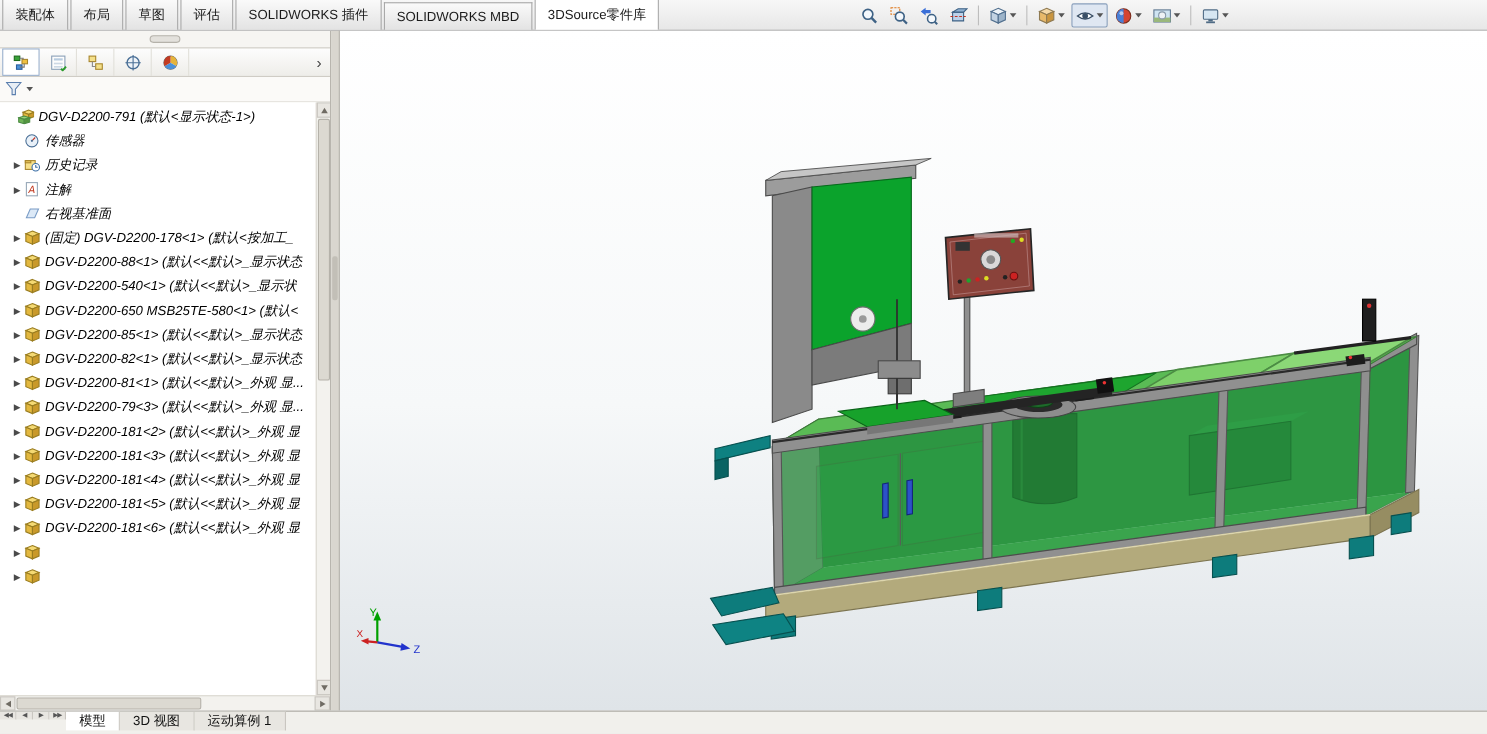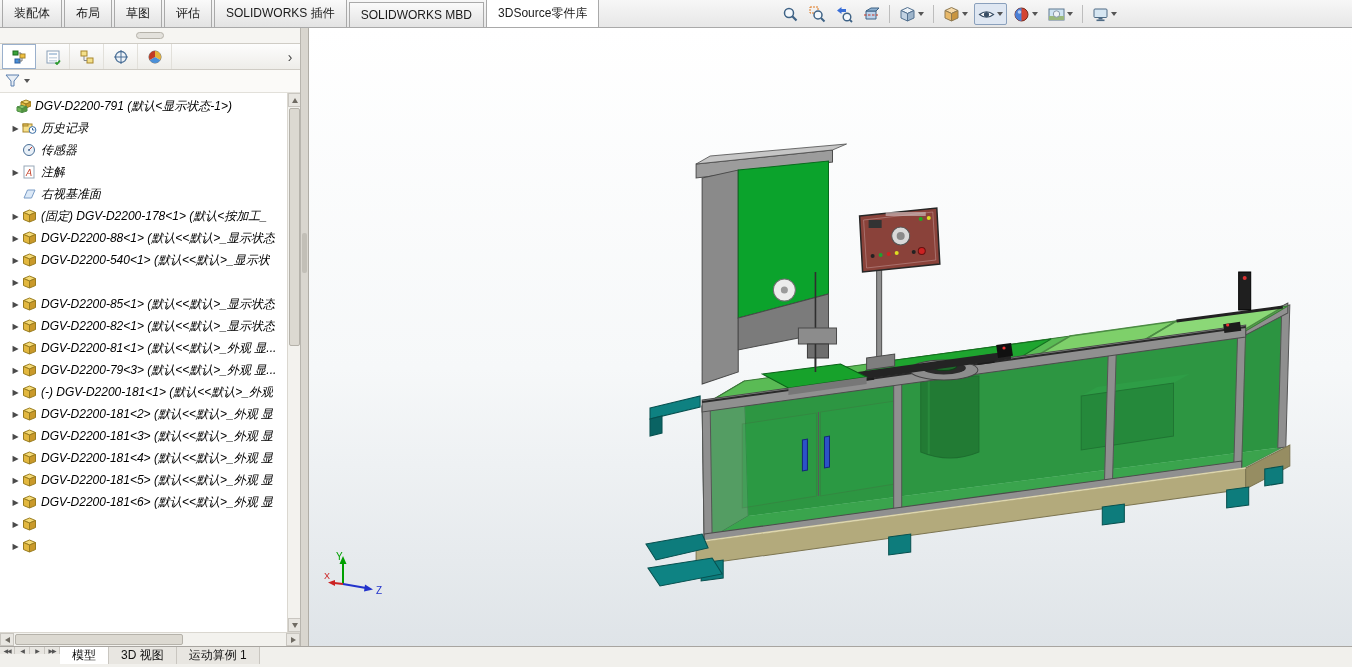--- a/index.html
+++ b/index.html
@@ -252,41 +252,41 @@
               <polygon points="5,3 10,5 10,9 5,7" fill="#e3b83f" stroke="#9a7d20"></polygon>
               <polygon points="15,3 10,5 10,9 15,7" fill="#c9992a" stroke="#9a7d20"></polygon>
               <polygon points="1,8 6,6.5 11,8 6,9.5" fill="#9ad17a" stroke="#4c8c44"></polygon>
               <polygon points="1,8 6,9.5 6,13.5 1,12" fill="#6fb457" stroke="#4c8c44"></polygon>
               <polygon points="11,8 6,9.5 6,13.5 11,12" fill="#55963f" stroke="#4c8c44"></polygon>
             </svg>
           <span class="tlabel">DGV-D2200-791  (默认&lt;显示状态-1&gt;)</span>
         </div>
 
         <div class="trow child">
+          <span class="arr"></span>
+          <svg class="ti" width="15" height="14">
+              <circle cx="7" cy="7" r="5.5" fill="#e8f0f8" stroke="#4a6f96"></circle>
+              <path d="M7 7 L10 4" stroke="#c23322"></path>
+              <circle cx="7" cy="7" r="1" fill="#4a6f96"></circle>
+            </svg>
+          <span class="tlabel">传感器</span>
+        </div>
+
+        <div class="trow child">
           <span class="arr on"></span>
           <svg class="ti" width="15" height="14">
               <rect x="1" y="3" width="9" height="8" fill="#f7e08a" stroke="#a8862c"></rect>
               <rect x="1" y="3" width="5" height="2" fill="#e6c25a" stroke="#a8862c"></rect>
               <circle cx="10.5" cy="9" r="3.4" fill="#fff" stroke="#3a6ea5"></circle>
               <path d="M10.5 7 V9 H12.3" stroke="#3a6ea5" fill="none"></path>
             </svg>
           <span class="tlabel">历史记录</span>
         </div>
 
         <div class="trow child">
-          <span class="arr"></span>
-          <svg class="ti" width="15" height="14">
-              <circle cx="7" cy="7" r="5.5" fill="#e8f0f8" stroke="#4a6f96"></circle>
-              <path d="M7 7 L10 4" stroke="#c23322"></path>
-              <circle cx="7" cy="7" r="1" fill="#4a6f96"></circle>
-            </svg>
-          <span class="tlabel">传感器</span>
-        </div>
-
-        <div class="trow child">
           <span class="arr on"></span>
           <svg class="ti" width="15" height="14">
               <rect x="2" y="1" width="10" height="12" fill="#fff" stroke="#98a8b8"></rect>
               <text x="7" y="10.5" text-anchor="middle" font-size="9" fill="#c23b22" font-family="DejaVu Sans, sans-serif">A</text>
             </svg>
           <span class="tlabel">注解</span>
         </div>
 
         <div class="trow child">
           <span class="arr"></span>
@@ -324,20 +324,21 @@
             </svg>
           <span class="tlabel">DGV-D2200-540&lt;1&gt; (默认&lt;&lt;默认&gt;_显示状</span>
         </div>
         <div class="trow child">
           <span class="arr on"></span>
           <svg class="ti" width="15" height="14">
               <polygon points="7.5,1 13.5,3.5 7.5,6 1.5,3.5" fill="#f4d973" stroke="#9a7d20"></polygon>
               <polygon points="1.5,3.5 7.5,6 7.5,13 1.5,10.5" fill="#e3b83f" stroke="#9a7d20"></polygon>
               <polygon points="13.5,3.5 7.5,6 7.5,13 13.5,10.5" fill="#c9992a" stroke="#9a7d20"></polygon>
             </svg>
+          <span class="tlabel">DGV-D2200-650 MSB25TE-580&lt;1&gt; (默认&lt;</span>
         </div>
         <div class="trow child">
           <span class="arr on"></span>
           <svg class="ti" width="15" height="14">
               <polygon points="7.5,1 13.5,3.5 7.5,6 1.5,3.5" fill="#f4d973" stroke="#9a7d20"></polygon>
               <polygon points="1.5,3.5 7.5,6 7.5,13 1.5,10.5" fill="#e3b83f" stroke="#9a7d20"></polygon>
               <polygon points="13.5,3.5 7.5,6 7.5,13 13.5,10.5" fill="#c9992a" stroke="#9a7d20"></polygon>
             </svg>
           <span class="tlabel">DGV-D2200-85&lt;1&gt; (默认&lt;&lt;默认&gt;_显示状态</span>
         </div>
@@ -360,29 +361,20 @@
           <span class="tlabel">DGV-D2200-81&lt;1&gt; (默认&lt;&lt;默认&gt;_外观 显...</span>
         </div>
         <div class="trow child">
           <span class="arr on"></span>
           <svg class="ti" width="15" height="14">
               <polygon points="7.5,1 13.5,3.5 7.5,6 1.5,3.5" fill="#f4d973" stroke="#9a7d20"></polygon>
               <polygon points="1.5,3.5 7.5,6 7.5,13 1.5,10.5" fill="#e3b83f" stroke="#9a7d20"></polygon>
               <polygon points="13.5,3.5 7.5,6 7.5,13 13.5,10.5" fill="#c9992a" stroke="#9a7d20"></polygon>
             </svg>
           <span class="tlabel">DGV-D2200-79&lt;3&gt; (默认&lt;&lt;默认&gt;_外观 显...</span>
-        </div>
-        <div class="trow child">
-          <span class="arr on"></span>
-          <svg class="ti" width="15" height="14">
-              <polygon points="7.5,1 13.5,3.5 7.5,6 1.5,3.5" fill="#f4d973" stroke="#9a7d20"></polygon>
-              <polygon points="1.5,3.5 7.5,6 7.5,13 1.5,10.5" fill="#e3b83f" stroke="#9a7d20"></polygon>
-              <polygon points="13.5,3.5 7.5,6 7.5,13 13.5,10.5" fill="#c9992a" stroke="#9a7d20"></polygon>
-            </svg>
-          <span class="tlabel">(-) DGV-D2200-181&lt;1&gt; (默认&lt;&lt;默认&gt;_外观</span>
         </div>
         <div class="trow child">
           <span class="arr on"></span>
           <svg class="ti" width="15" height="14">
               <polygon points="7.5,1 13.5,3.5 7.5,6 1.5,3.5" fill="#f4d973" stroke="#9a7d20"></polygon>
               <polygon points="1.5,3.5 7.5,6 7.5,13 1.5,10.5" fill="#e3b83f" stroke="#9a7d20"></polygon>
               <polygon points="13.5,3.5 7.5,6 7.5,13 13.5,10.5" fill="#c9992a" stroke="#9a7d20"></polygon>
             </svg>
           <span class="tlabel">DGV-D2200-181&lt;2&gt; (默认&lt;&lt;默认&gt;_外观 显</span>
         </div>

